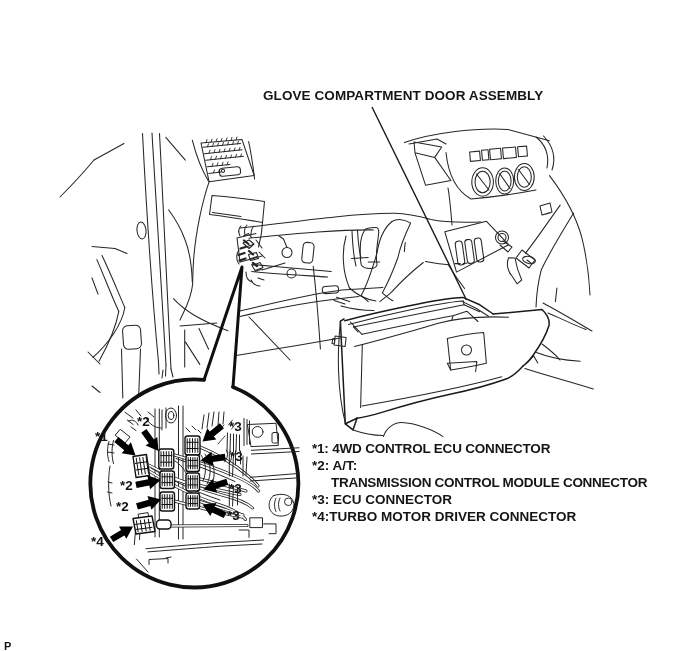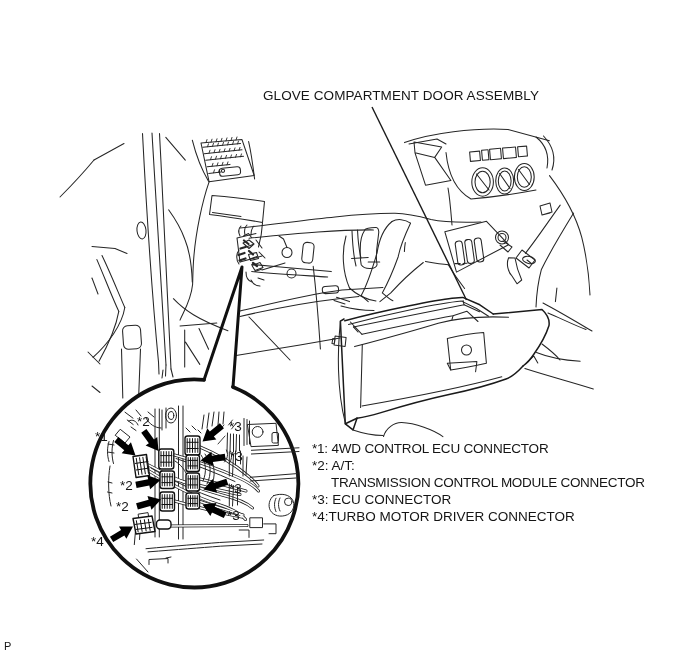--- a/index.html
+++ b/index.html
@@ -1,16 +1,16 @@
 <!DOCTYPE html>
 <html><head>
 <meta charset="utf-8">
 <style>
 html,body{margin:0;padding:0;background:#fff;}
-#wrap{position:relative;width:691px;height:652px;background:#fff;overflow:hidden;}
+#wrap{position:relative;width:691px;height:652px;background:#fff;overflow:hidden;font-weight:bold;}
 svg{position:absolute;left:0;top:0;}
 text{font-family:"Liberation Sans",sans-serif;fill:#151515;}
 </style>
 </head>
 <body>
 <div id="wrap">
 <svg width="691" height="652" viewBox="0 0 691 652">
 <g fill="none" stroke="#262626" stroke-width="1.05" stroke-linecap="round" stroke-linejoin="round">
 
 <path d="M142.5,133.5 C147,220 153,305 158.5,362"></path>

